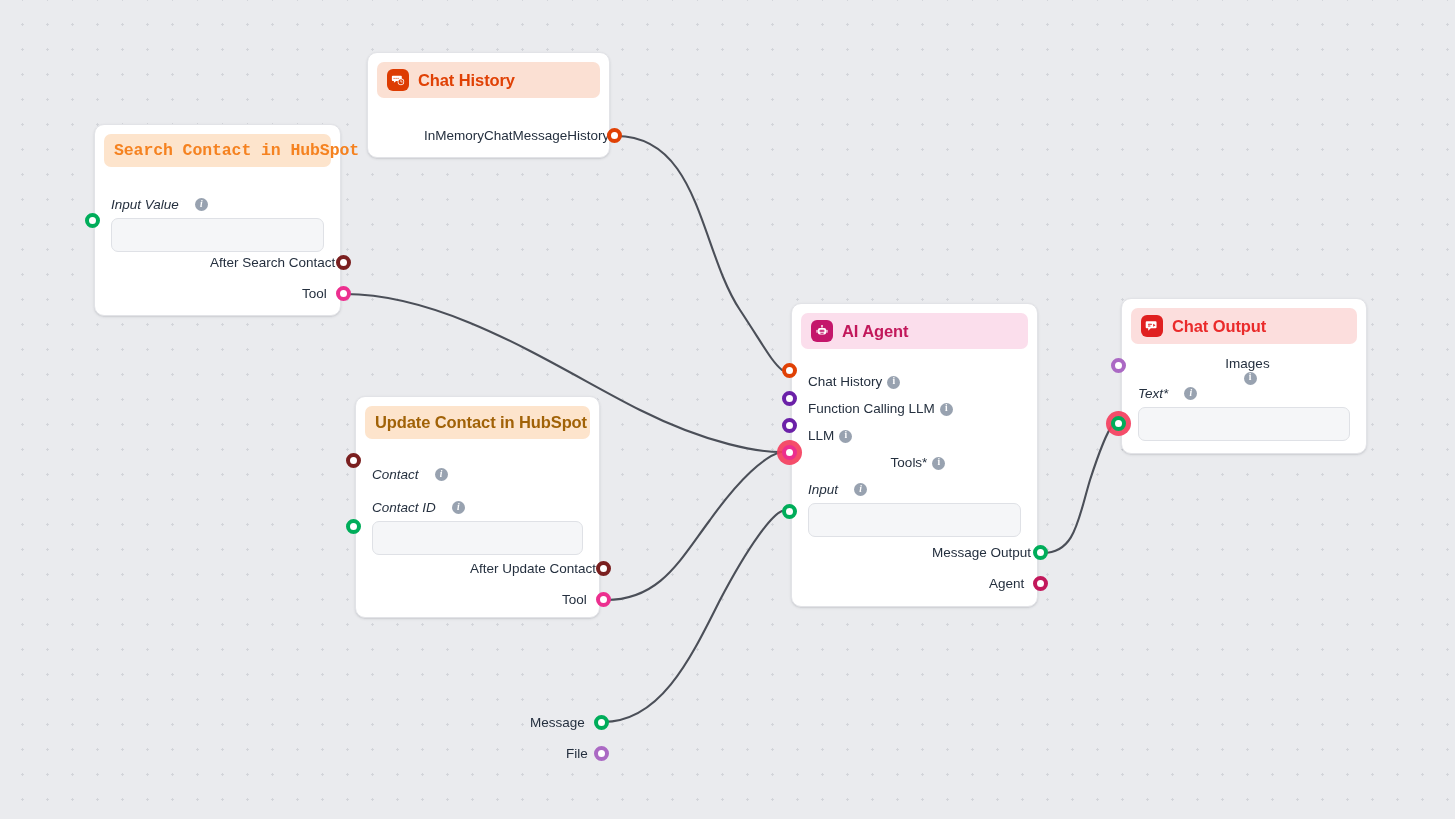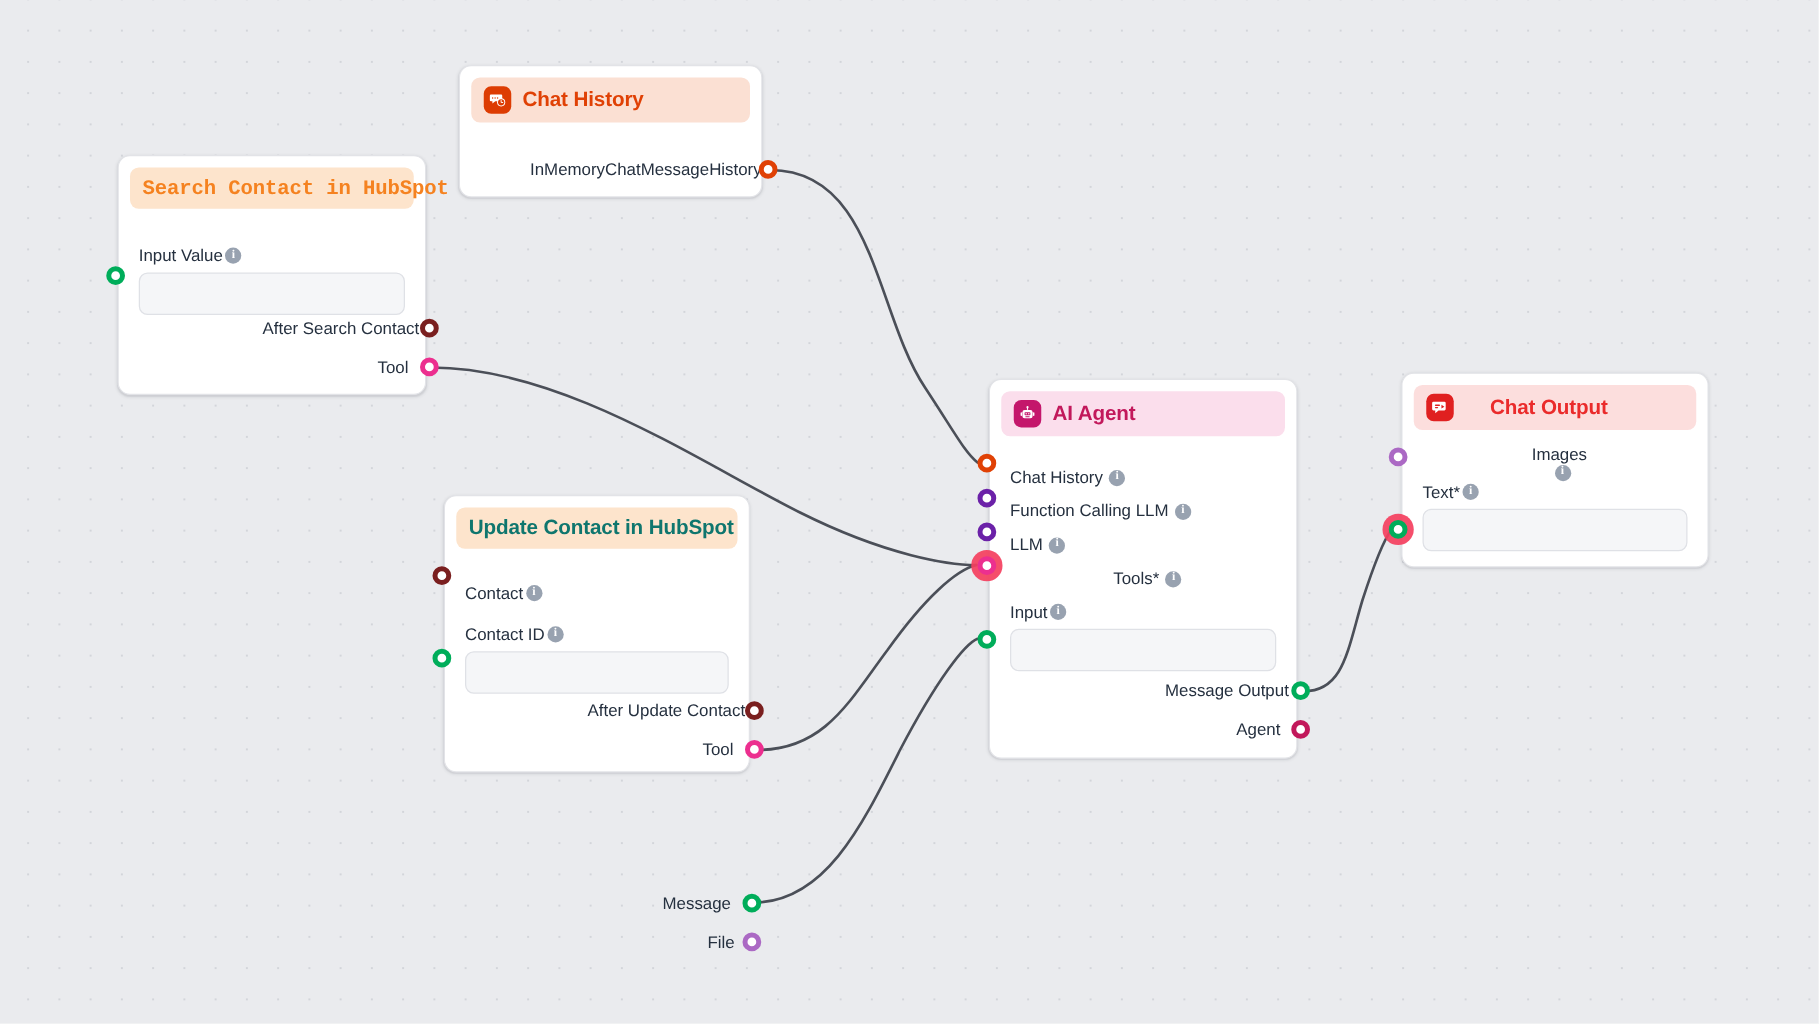--- a/index.html
+++ b/index.html
@@ -80,23 +80,24 @@
     font-size: 13.5px;
     color: #25303f;
   }
   .port-row.left { justify-content: flex-start; padding-left: 7px; }
 
   .field-label {
     font-size: 13.5px;
     color: #25303f;
     display: flex;
     align-items: center;
-    gap: 2px;
+    gap: 16px;
     padding-left: 7px;
     height: 22px;
+    font-style: italic;
   }
 
   .field-input {
     display: block;
     width: 100%;
     box-sizing: border-box;
     height: 34px;
     background: #f5f6f8;
     border: 1px solid #dfe1e6;
     border-radius: 7px;
@@ -214,21 +215,21 @@
       <div class="node-title" style="color:#e04105;">Chat History</div>
     </div>
   </div>
   <div class="label-abs" style="left:424px; top:128px;">
     <span>InMemoryChatMessageHistory</span>
   </div>
   <div class="port" style="left:607px; top:128px; border-color:#e04105;"></div>
 
   <div class="node" style="left:355px; top:396px; width:245px; height:222px;">
     <div class="node-header" style="background:#fde4cc;">
-      <div class="node-title" style="color:#0f766e;">Update Contact in HubSpot</div>
+      <div class="node-title" style="color:#a16207;">Update Contact in HubSpot</div>
     </div>
     <div class="node-body">
       <div style="height:18px;"></div>
       <div class="field-label" style="height:26px;">
         <span>Contact</span>
         <span class="info-icon">i</span>
       </div>
       <div style="height:9px;"></div>
       <div class="field-label">
         <span>Contact ID</span>
@@ -321,21 +322,21 @@
   <div class="node" style="left:1121px; top:298px; width:246px; height:156px;">
     <div class="node-header" style="background:#fcdedd;">
       <div class="node-icon" style="background:#e02020;">
         <svg width="14" height="14" viewBox="0 0 24 24">
           <path d="M3 4h15a1.8 1.8 0 0 1 1.8 1.8v8.4A1.8 1.8 0 0 1 18 16h-8l-4.5 4v-4H3a1.8 1.8 0 0 1-1.8-1.8V5.8A1.8 1.8 0 0 1 3 4z" fill="#ffffff"></path>
           <rect x="5" y="8" width="7" height="1.8" rx="0.9" fill="#e02020"></rect>
           <rect x="5" y="11.2" width="4.5" height="1.8" rx="0.9" fill="#e02020"></rect>
           <path d="M14 8.2l4 2.6-4 2.6z" fill="#e02020"></path>
         </svg>
       </div>
-      <div class="node-title" style="color:#ea2b2b;margin-left:20px;">Chat Output</div>
+      <div class="node-title" style="color:#ea2b2b;">Chat Output</div>
     </div>
     <div class="node-body">
       <div style="height:8px;"></div>
       <div class="port-row left" style="height:26px;flex-direction:column;">
         <span>Images</span>
         <span class="info-icon" style="margin-left:5px;">i</span>
       </div>
       <div class="field-label">
         <span>Text*</span>
         <span class="info-icon">i</span>

